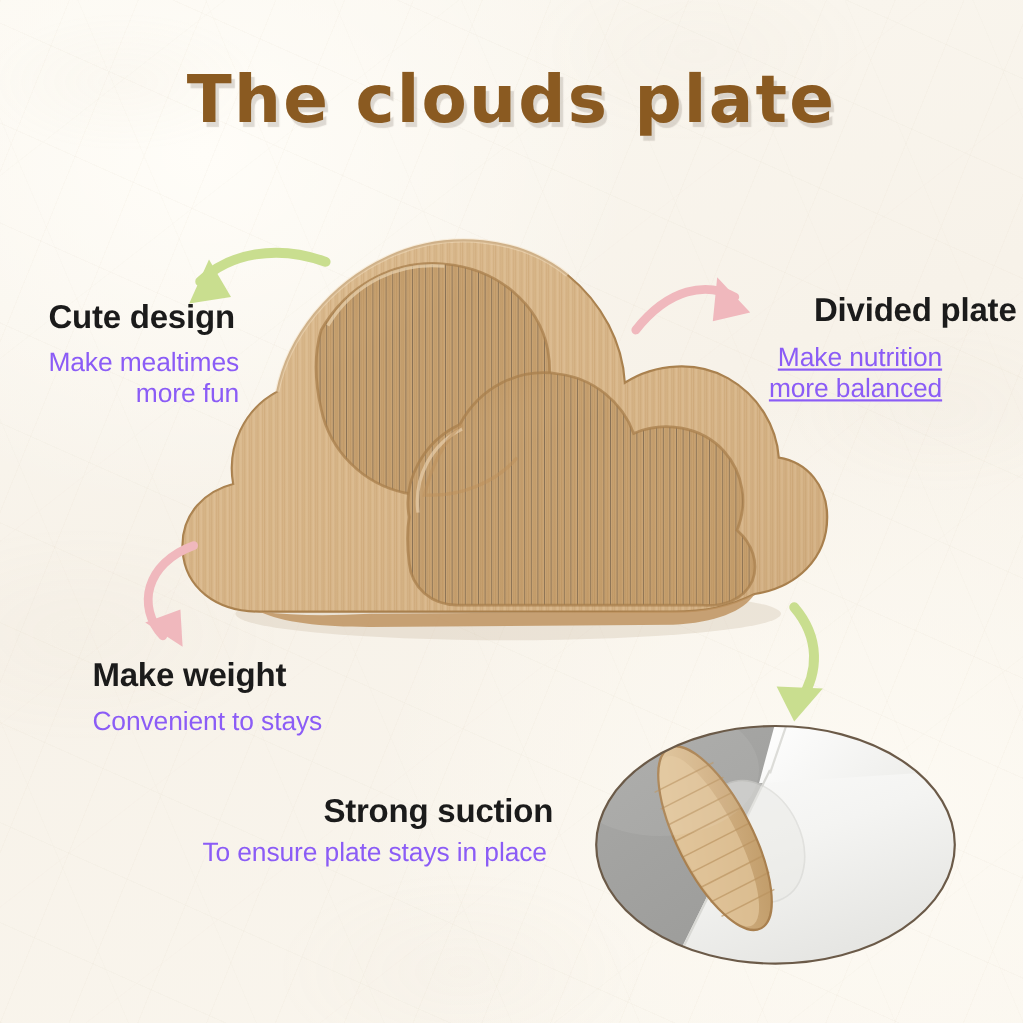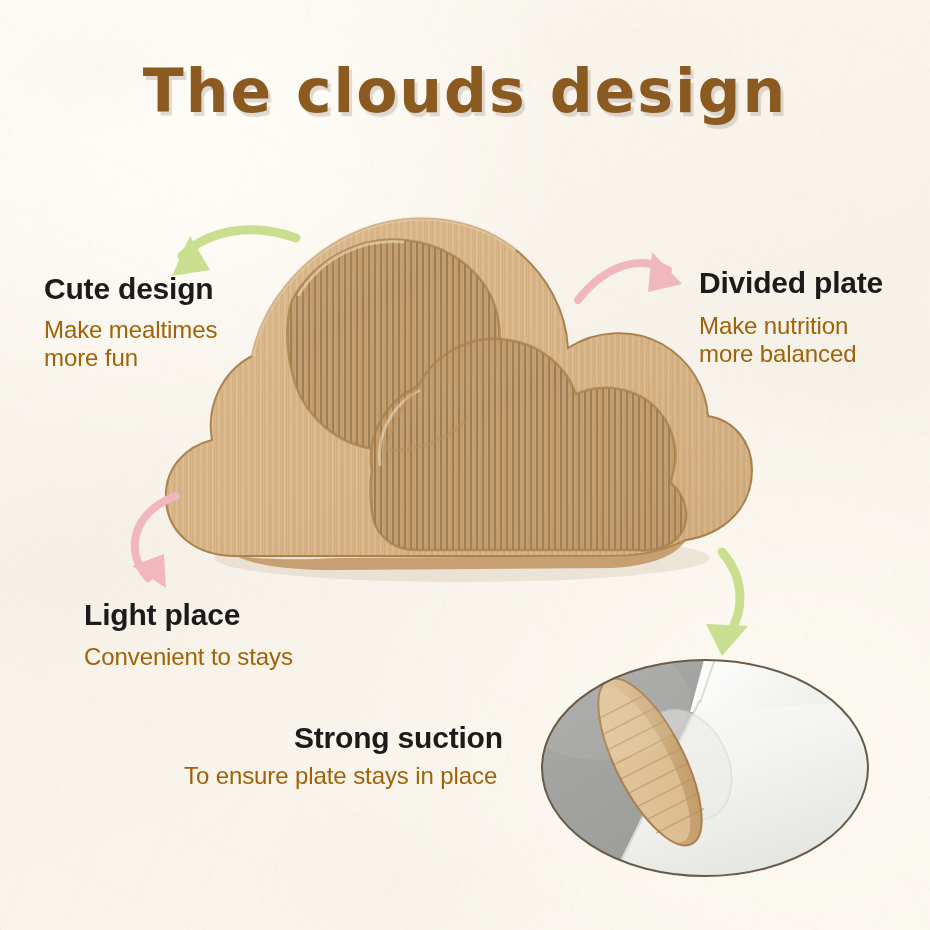--- a/index.html
+++ b/index.html
@@ -67,31 +67,32 @@
     font-size: 30px;
     font-weight: bold;
     color: #1b1b1b;
     white-space: nowrap;
     letter-spacing: -0.2px;
   }
   .feat-sub {
     position: absolute;
     font-size: 24px;
     font-weight: normal;
-    color: #a16207;
+    color: #8b5cf6;
     line-height: 1.17;
     white-space: pre-line;
     letter-spacing: -0.1px;
+    text-align: right;
   }
 
   #f1-head { left: 44px;  top: 272px; }
   #f1-sub  { left: 44px;  top: 316px; }
 
-  #f2-head { left: 699px; top: 266px; }
-  #f2-sub  { left: 699px; top: 312px; }
+  #f2-head { left: 740px; top: 266px; }
+  #f2-sub  { left: 699px; top: 312px; text-decoration: underline; }
 
   #f3-head { left: 84px;  top: 598px; }
   #f3-sub  { left: 84px;  top: 643px; }
 
   #f4-head { left: 268px; top: 721px; margin-left: 26px; }
   #f4-sub  { left: 184px; top: 762px; }
 
   
   svg.layer {
     position: absolute;
@@ -359,30 +360,30 @@
       <path d="M132,566 L166,588 L164,554 Z" fill="#f0b8bd"></path>
     </g>
 
     <g>
       <path d="M722,552 C746,580 744,612 728,636" fill="none" stroke="#c9de8f" stroke-width="9" stroke-linecap="round"></path>
       <path d="M706,624 L748,626 L722,656 Z" fill="#c9de8f"></path>
     </g>
   </svg>
 
   <div class="textlayer">
-    <div id="title">The clouds design</div>
+    <div id="title">The clouds plate</div>
 
     <div class="feat-head" id="f1-head">Cute design</div>
     <div class="feat-sub" id="f1-sub">Make mealtimes
 more fun</div>
 
     <div class="feat-head" id="f2-head">Divided plate</div>
     <div class="feat-sub" id="f2-sub">Make nutrition
 more balanced</div>
 
-    <div class="feat-head" id="f3-head">Light place</div>
+    <div class="feat-head" id="f3-head">Make weight</div>
     <div class="feat-sub" id="f3-sub">Convenient to stays</div>
 
     <div class="feat-head" id="f4-head">Strong suction</div>
     <div class="feat-sub" id="f4-sub">To ensure plate stays in place</div>
   </div>
 
 </div>
 
 </body></html>

